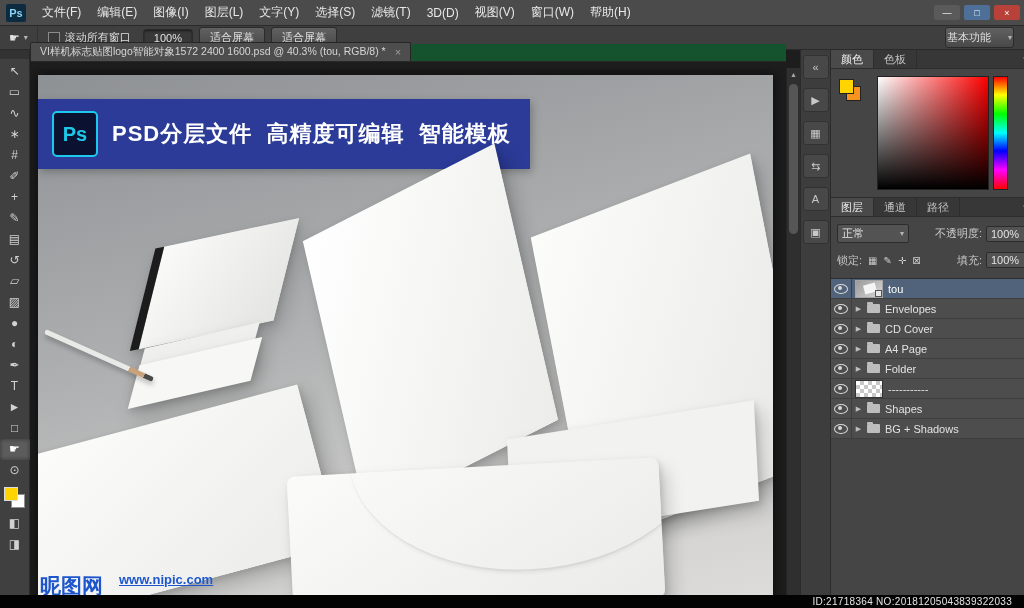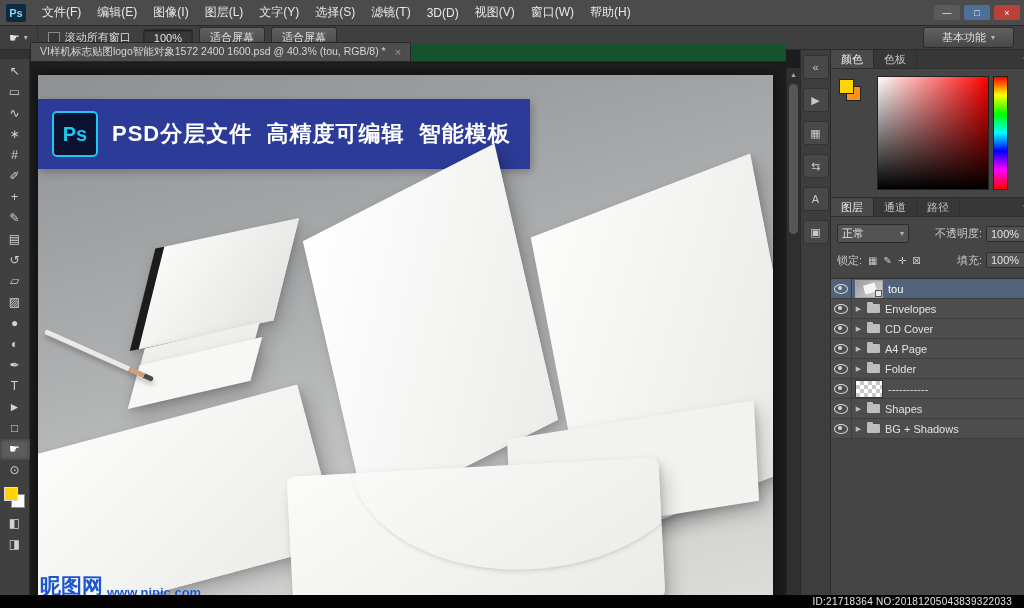--- a/index.html
+++ b/index.html
@@ -25,22 +25,22 @@
               font-size:11px;color:#ddd;}
   .tool-preset{display:flex;align-items:center;gap:4px;padding:0 9px;height:100%;
                border-right:1px solid #333;font-size:12px;color:#e2e2e2;}
   .caret{font-size:8px;color:#b5b5b5;}
   .checkbox{width:10px;height:10px;border:1px solid #8a8a8a;background:#383838;margin:0 5px 0 10px;flex:none;}
   .opt-label{margin-right:12px;}
   .opt-btn{font-family:inherit;font-size:11px;color:#e0e0e0;background:linear-gradient(#616161,#484848);
            border:1px solid #2b2b2b;border-radius:3px;padding:2px 10px;margin-right:6px;cursor:default;}
   .opt-btn.pressed{background:#383838;box-shadow:inset 0 1px 2px rgba(0,0,0,.55);}
   .ob-spacer{flex:1;}
-  .workspace{display:flex;align-items:center;gap:5px;background:linear-gradient(#616161,#484848);
-             border:1px solid #2b2b2b;border-radius:3px;padding:2px 18px;margin-right:10px;}
+  .workspace{display:flex;align-items:center;gap:17px;background:linear-gradient(#616161,#484848);
+             border:1px solid #2b2b2b;border-radius:3px;padding:2px 1px;margin-right:10px;}
 
   
   .tabbar{position:absolute;left:30px;top:44px;width:756px;height:18px;background:#14532d;
           border-bottom:1px solid #272727;box-sizing:border-box;display:flex;align-items:flex-end;}
   .doc-tab{display:flex;align-items:center;gap:9px;background:#4d4d4d;border:1px solid #262626;border-bottom:none;
            border-radius:2px 2px 0 0;padding:2px 9px;font-size:10.5px;color:#d5d5d5;max-width:430px;white-space:nowrap;}
   .tab-title{overflow:hidden;text-overflow:ellipsis;}
   .tab-close{color:#9d9d9d;font-size:11px;}
 
   
@@ -75,21 +75,21 @@
   .cards2{left:94px;top:278px;width:126px;height:40px;transform:rotate(-13deg) skewX(-28deg);background:#f7f7f5;}
   .pencil{left:2px;top:278px;width:118px;height:5px;transform:rotate(24deg);border-radius:2px;
           background:linear-gradient(90deg,#e9e9e7 0%,#e9e9e7 78%,#caa27a 78%,#caa27a 92%,#4a4a4a 92%);
           box-shadow:2px 3px 5px rgba(0,0,0,.25);}
   .paper-bl{left:-34px;top:348px;width:320px;height:165px;transform:rotate(-15deg);
             background:linear-gradient(150deg,#fdfdfb,#ebebe9);}
   .envelope{left:252px;top:392px;width:372px;height:140px;transform:rotate(-3deg);border-radius:8px;overflow:hidden;
             background:linear-gradient(150deg,#fbfbf9,#eaeae8);}
   .envelope .flap{position:absolute;right:-12%;top:-95%;width:95%;height:170%;border-radius:50%;
                   border-bottom:2px solid rgba(0,0,0,.09);box-shadow:0 3px 4px -2px rgba(0,0,0,.08);}
-  .watermark{position:absolute;left:2px;top:497px;display:flex;align-items:flex-end;gap:4px;color:#1d55cc;
+  .watermark{position:absolute;left:2px;top:497px;display:flex;align-items:flex-start;gap:16px;color:#1d55cc;
              font-weight:bold;text-shadow:0 0 1px rgba(255,255,255,.5);}
   .wm-site{font-size:21px;}
   .wm-url{font-size:13px;text-decoration:underline;}
 
   
   .vscroll{position:absolute;left:786px;top:68px;width:14px;height:540px;background:#2f2f2f;
            border-left:1px solid #242424;box-sizing:border-box;}
   .vs-arrow{width:100%;height:13px;text-align:center;font-size:7px;color:#a8a8a8;line-height:13px;}
   .vs-arrow.bottom{position:absolute;bottom:0;left:0;}
   .vs-thumb{position:absolute;left:2px;top:16px;width:9px;height:150px;background:#565656;border-radius:5px;}

